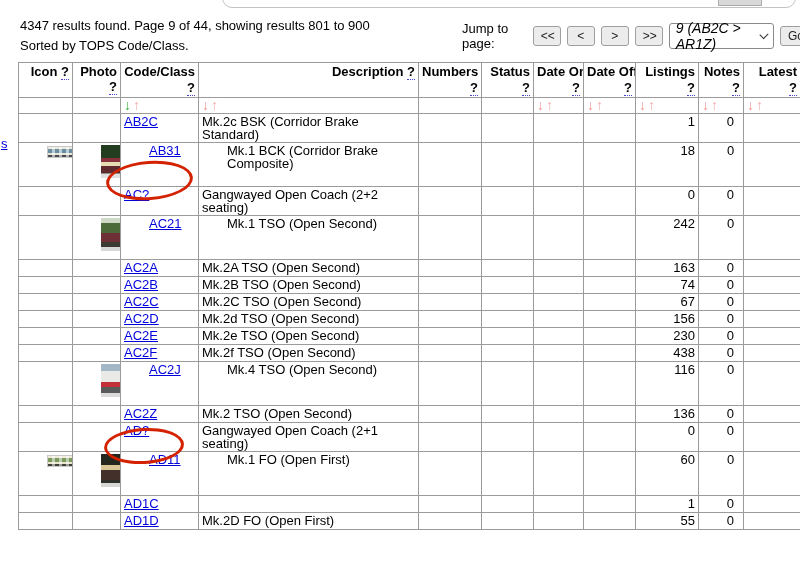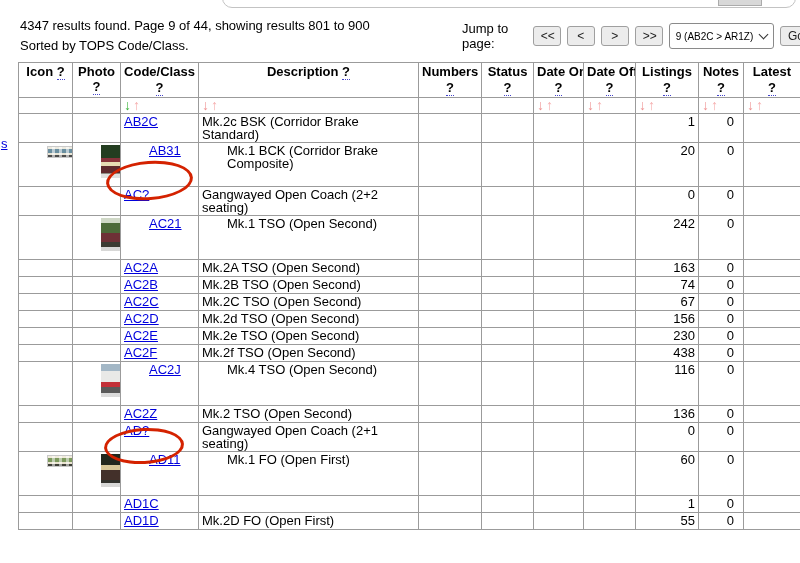--- a/index.html
+++ b/index.html
@@ -36,37 +36,37 @@
   .summary{position:absolute;left:20px;top:16px;font-size:13px;line-height:20px;}
 
   .pager{position:absolute;left:462px;top:21px;display:flex;align-items:center;gap:6px;font-size:13px;}
   .pager .pbtn{
     min-width:28px;height:20px;padding:1px 7px;font-size:12px;color:#222;
     background:#ececec;border:1px solid #9f9f9f;border-radius:3px;
     font-family:"Liberation Sans",sans-serif;line-height:14px;
   }
   .fake-select{
     width:130px;height:21px;border:1px solid #8a8a8a;border-radius:3px;background:#fff;
-    display:flex;align-items:center;justify-content:space-between;padding:12px 6px;font-size:10px;
+    display:flex;align-items:center;justify-content:space-between;padding:12px 6px;font-size:14px;font-style:italic;
   }
   .fake-select .chev{
     width:7px;height:7px;border-right:1.6px solid #333;border-bottom:1.6px solid #333;
     transform:rotate(45deg);margin-top:-4px;
   }
 
   
   table.results{
     position:absolute;left:18px;top:62px;border-collapse:collapse;
     font-size:13px;table-layout:fixed;width:782px;
   }
   .results th,.results td{
     border:1px solid var(--table_border);padding:1px 3px;vertical-align:top;
     overflow:hidden;line-height:15px;
   }
-  .results th{text-align:center;font-weight:bold;height:33px;}
+  .results th{text-align:right;font-weight:bold;height:33px;}
   .results .sort-row td{height:16px;line-height:13px;}
   .results tbody td{height:17px;line-height:13px;}
   .results tbody tr.tall td{height:44px;padding-left:28px;}
 
   .hl{white-space:nowrap;}
   .help{color:#000;text-decoration:none;border-bottom:1px dotted #4444cc;cursor:help;}
   th.stack .help{display:inline-block;margin-top:1px;}
   th.stack .hl::after{content:"\a";white-space:pre;}
 
   .arrow{font-weight:bold;font-size:14px;letter-spacing:0;}
@@ -200,21 +200,21 @@
         </td>
     <td>
           <div class="photo photo-ab31"></div>
         </td>
     <td><a class="code-link" href="#">AB31</a></td>
     <td>Mk.1 BCK (Corridor Brake Composite)</td>
     <td></td>
     <td></td>
     <td></td>
     <td></td>
-    <td class="c-listings">20</td>
+    <td class="c-listings">18</td>
     <td class="c-notes">0</td>
     <td></td>
   </tr>
       <tr>
     <td></td>
     <td></td>
     <td><a class="code-link" href="#">AC?</a></td>
     <td>Gangwayed Open Coach (2+2 seating)</td>
     <td></td>
     <td></td>

